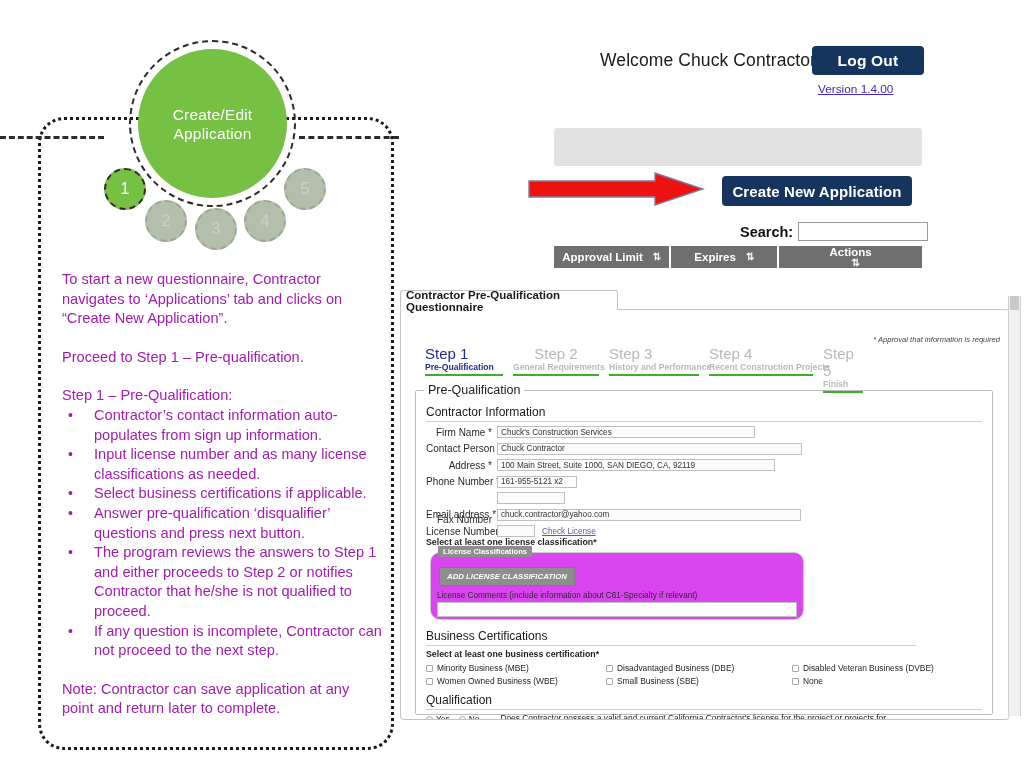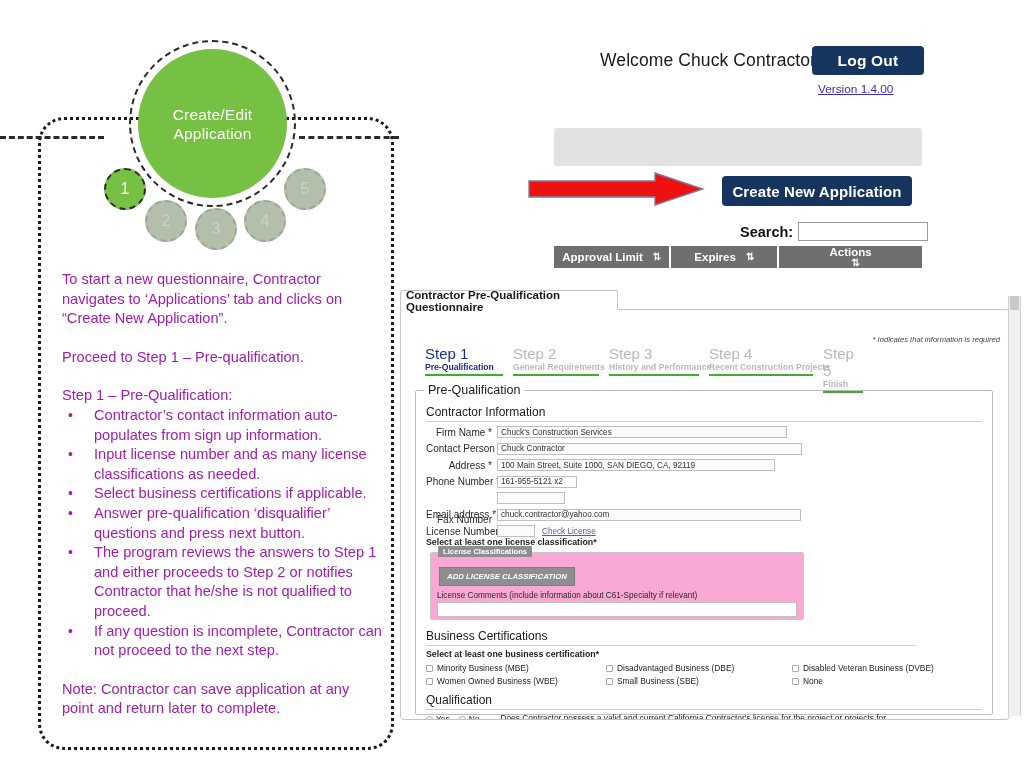--- a/index.html
+++ b/index.html
@@ -160,21 +160,21 @@
   #steps{position:absolute;left:24px;top:35px;display:flex;}
   .step{margin-right:10px;padding-bottom:2px;}
   .step .step-title{font-size:15px;font-weight:normal;line-height:17px;}
   .step .step-sub{font-size:8.6px;font-weight:bold;line-height:11px;
     border-bottom:2px solid #3fae2a;padding-bottom:1px;display:block;white-space:nowrap;}
   .step.active .step-title{color:#1f2d8a;}
   .step.active .step-sub{color:#1f2d8a;}
   .step.inactive .step-title{color:#b9b9b9;}
   .step.inactive .step-sub{color:#b9b9b9;}
   #step-1{width:78px;}
-  #step-2{width:86px;}
+  #step-2{width:86px;text-align:center;}
   #step-3{width:90px;}
   #step-4{width:104px;}
   #step-5{width:40px;}
 
   
   #prequal-fieldset{
     position:absolute;left:14px;top:80px;width:578px;height:325px;
     border:1px solid #bdbdbd;border-radius:2px;box-sizing:border-box;
   }
   #prequal-legend{
@@ -197,21 +197,21 @@
     font-size:8.2px;color:#333;display:flex;align-items:center;padding-left:3px;
     overflow:hidden;white-space:nowrap;
   }
   .check-license-link{
     font-size:8.2px;color:#6b4fa8;text-decoration:underline;margin-left:7px;white-space:nowrap;
   }
 
   .helper-text{font-size:8.8px;font-weight:bold;color:#1e1e1e;}
 
   #license-fieldset{
-    border:1px solid #c9c9c9;background:#f9a8d4;border-radius:2px;
+    border:1px solid #c9c9c9;background:#d946ef;border-radius:10px;
     box-sizing:border-box;position:relative;
   }
   #license-legend{
     position:absolute;left:7px;top:-7px;background:#8e8e8e;color:#fff;
     font-size:7.6px;font-weight:bold;padding:1px 5px;white-space:nowrap;
   }
   #add-license-button{
     background:#8e8e8e;color:#fff;font-size:7.8px;font-weight:bold;font-style:italic;
     padding:4px 7px;display:inline-block;border:1px solid #7d7d7d;
   }
@@ -318,21 +318,21 @@
   </div>
 </div>
 
 <div id="form-card">
   <div id="form-tab">
     <span>Contractor Pre-Qualification Questionnaire</span>
   </div>
 
   <div id="form-body">
 
-    <div id="required-note">* Indicates that information is required</div>
+    <div id="required-note">* Approval that information is required</div>
 
     <div id="steps">
       <div class="step active" id="step-1">
         <div class="step-title">Step 1</div>
         <span class="step-sub">Pre-Qualification</span>
       </div>
       <div class="step inactive" id="step-2">
         <div class="step-title">Step 2</div>
         <span class="step-sub">General Requirements</span>
       </div>
@@ -351,21 +351,21 @@
     </div>
 
     <div id="prequal-fieldset">
       <div id="prequal-legend">Pre-Qualification</div>
 
       <div class="section-head" style="position:absolute;left:10px;top:14px;width:556px;">Contractor Information</div>
 
       <div style="position:absolute;left:10px;top:34px;width:560px;">
         <div class="field-row">
           <div class="field-label" style="width:66px;">Firm Name *</div>
-          <div class="field-input" style="width:290px;">Chuck's Construction Services</div>
+          <div class="field-input" style="width:258px;">Chuck's Construction Services</div>
         </div>
         <div class="field-row">
           <div class="field-label" style="width:66px;">Contact Person *</div>
           <div class="field-input" style="width:305px;">Chuck Contractor</div>
         </div>
         <div class="field-row">
           <div class="field-label" style="width:66px;">Address *</div>
           <div class="field-input" style="width:278px;">100 Main Street, Suite 1000, SAN DIEGO, CA, 92119</div>
         </div>
         <div class="field-row">

